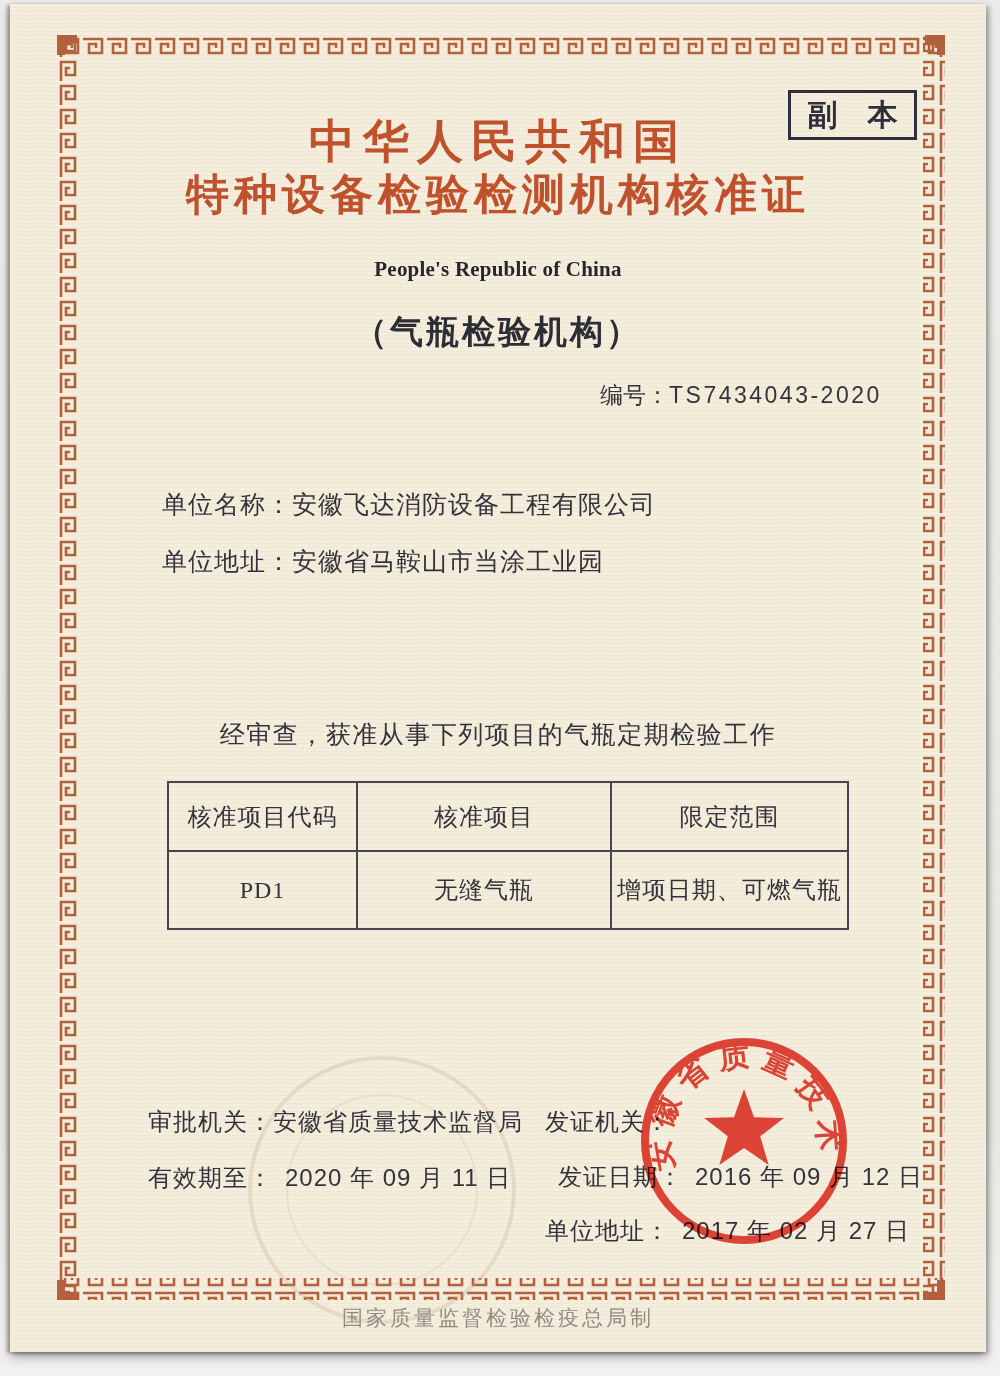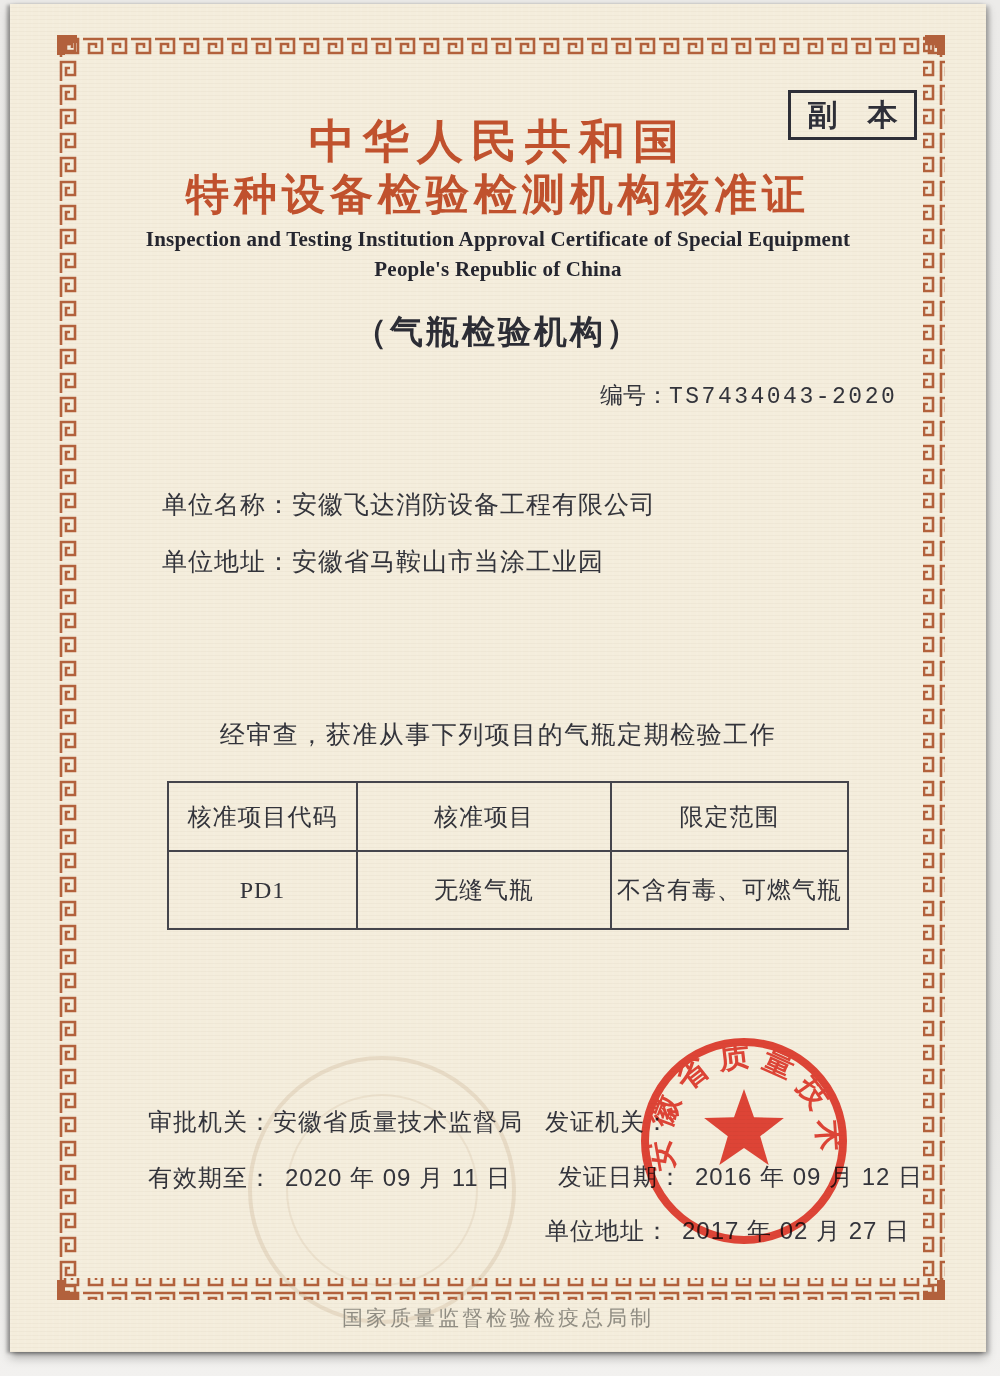--- a/index.html
+++ b/index.html
@@ -42,21 +42,21 @@
   .title-en{
     left:0;width:976px;text-align:center;font-weight:700;
     font-size:21px;color:var(--english-ink,#25262f);letter-spacing:.2px;
   }
   .en1{top:223px;} .en2{top:253px;}
   .subtitle{
     left:0;top:306px;width:976px;text-align:center;
     font-size:33px;font-weight:700;letter-spacing:3px;color:#2c2d35;
   }
   .cert-no{left:590px;top:376px;font-size:23px;color:var(--ink,#33343b);}
-  .cert-no .val{font-family:Liberation Mono, monospace;letter-spacing:2.5px;margin-top:12px;}
+  .cert-no .val{font-family:Liberation Sans, sans-serif;letter-spacing:2.5px;margin-top:12px;}
   .field{font-size:25px;color:var(--ink,#33343b);letter-spacing:1px;}
   .f-name{left:152px;top:484px;}
   .f-addr{left:152px;top:541px;}
   .statement{
     left:0;top:714px;width:976px;text-align:center;
     font-size:25px;color:var(--ink,#33343b);letter-spacing:1.5px;
   }
   table.approval{
     position:absolute;left:157px;top:777px;border-collapse:collapse;
     color:var(--ink,#33343b);
@@ -123,21 +123,20 @@
       <path class="gk-corner" d="M0 1265 h20 v-8 h-12 v-12 h-8 z"></path>
       <path class="gk-corner" d="M888 1265 h-20 v-8 h12 v-12 h8 z"></path>
     </svg>
 
     <div class="abs copy-box">
       <span>副　本</span>
     </div>
 
     <h1 class="abs title-cn1">中华人民共和国</h1>
     <h1 class="abs title-cn2">特种设备检验检测机构核准证</h1>
-    <div class="abs title-en en1">Inspection and Testing Institution Approval Certificate of Special Equipment</div>
     <div class="abs title-en en2">People's Republic of China</div>
     <div class="abs subtitle">（气瓶检验机构）</div>
 
     <div class="abs cert-no">
       <span>编号：</span><span class="val">TS7434043-2020</span>
     </div>
 
     <div class="abs field f-name">
       <span>单位名称：</span><span>安徽飞达消防设备工程有限公司</span>
     </div>
@@ -152,21 +151,21 @@
         <tr class="hrow">
           <th class="c1">核准项目代码</th>
           <th class="c2">核准项目</th>
           <th class="c3">限定范围</th>
         </tr>
       </thead>
       <tbody>
         <tr class="drow">
           <td class="mono-code">PD1</td>
           <td>无缝气瓶</td>
-          <td>不含有毒、可燃气瓶</td>
+          <td>增项日期、可燃气瓶</td>
         </tr>
       </tbody>
     </table>
 
     <div class="abs ghost-stamp"></div>
 
     <div class="abs bfield f-approve">
       <span>审批机关：</span><span>安徽省质量技术监督局</span>
     </div>
     <div class="abs bfield f-valid">

